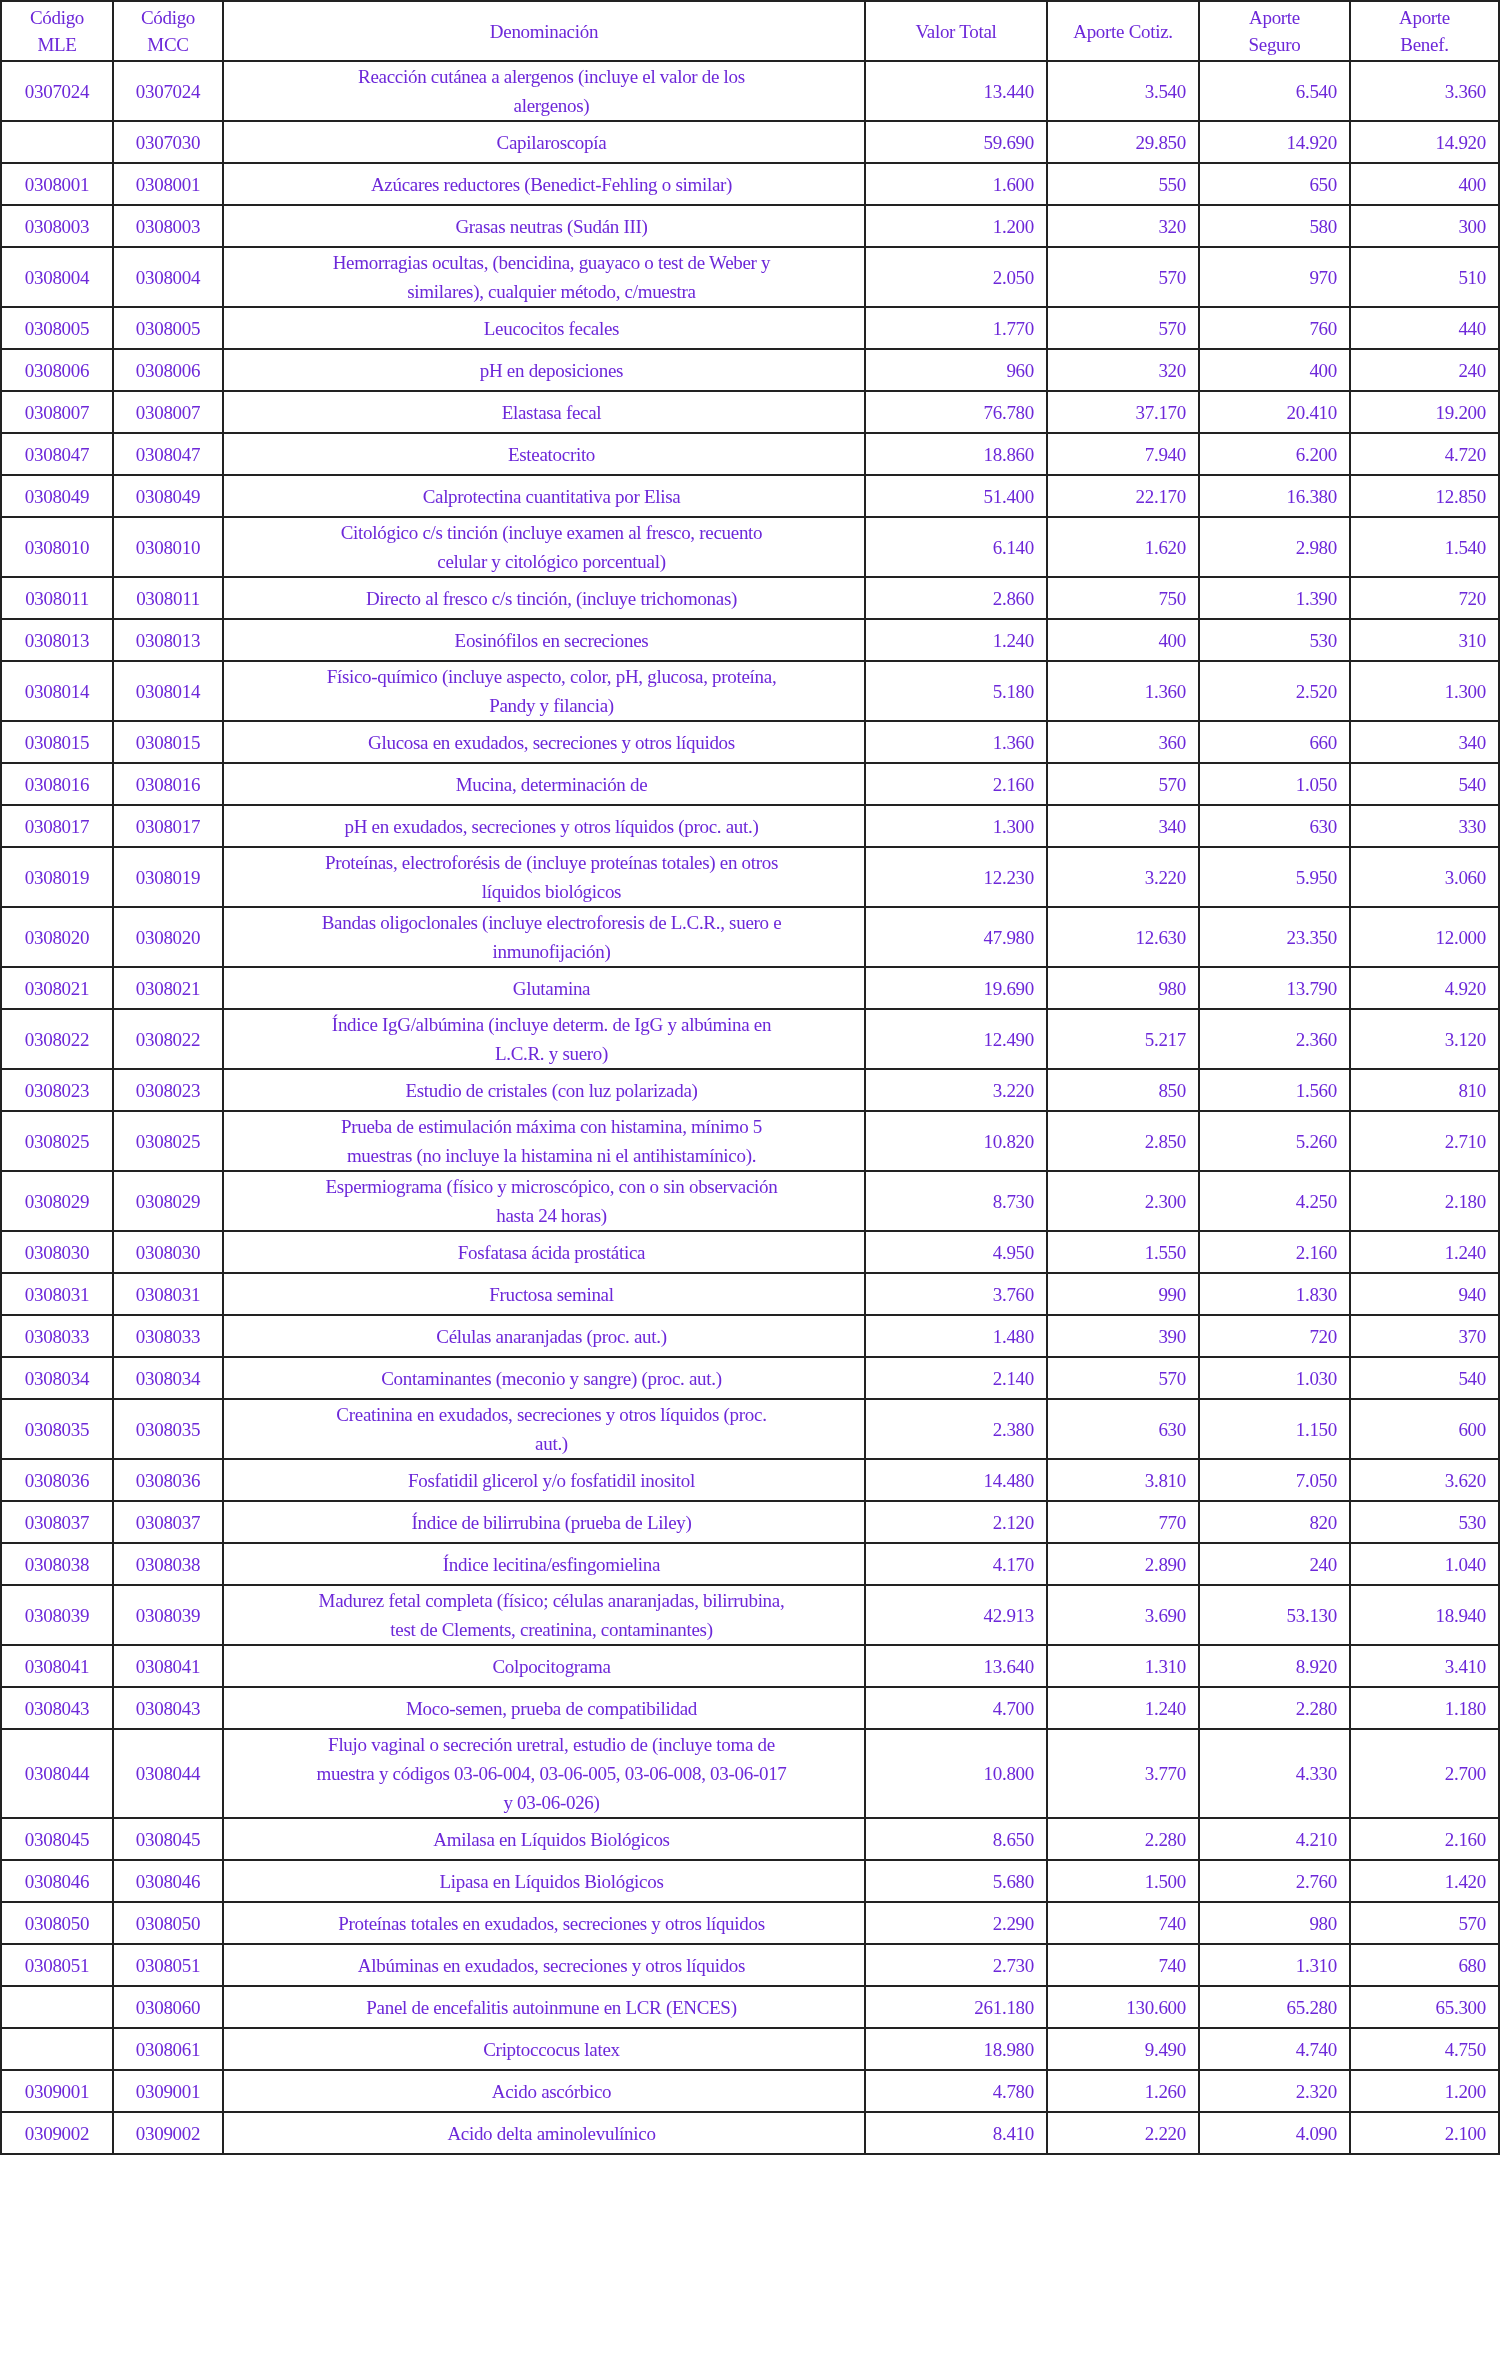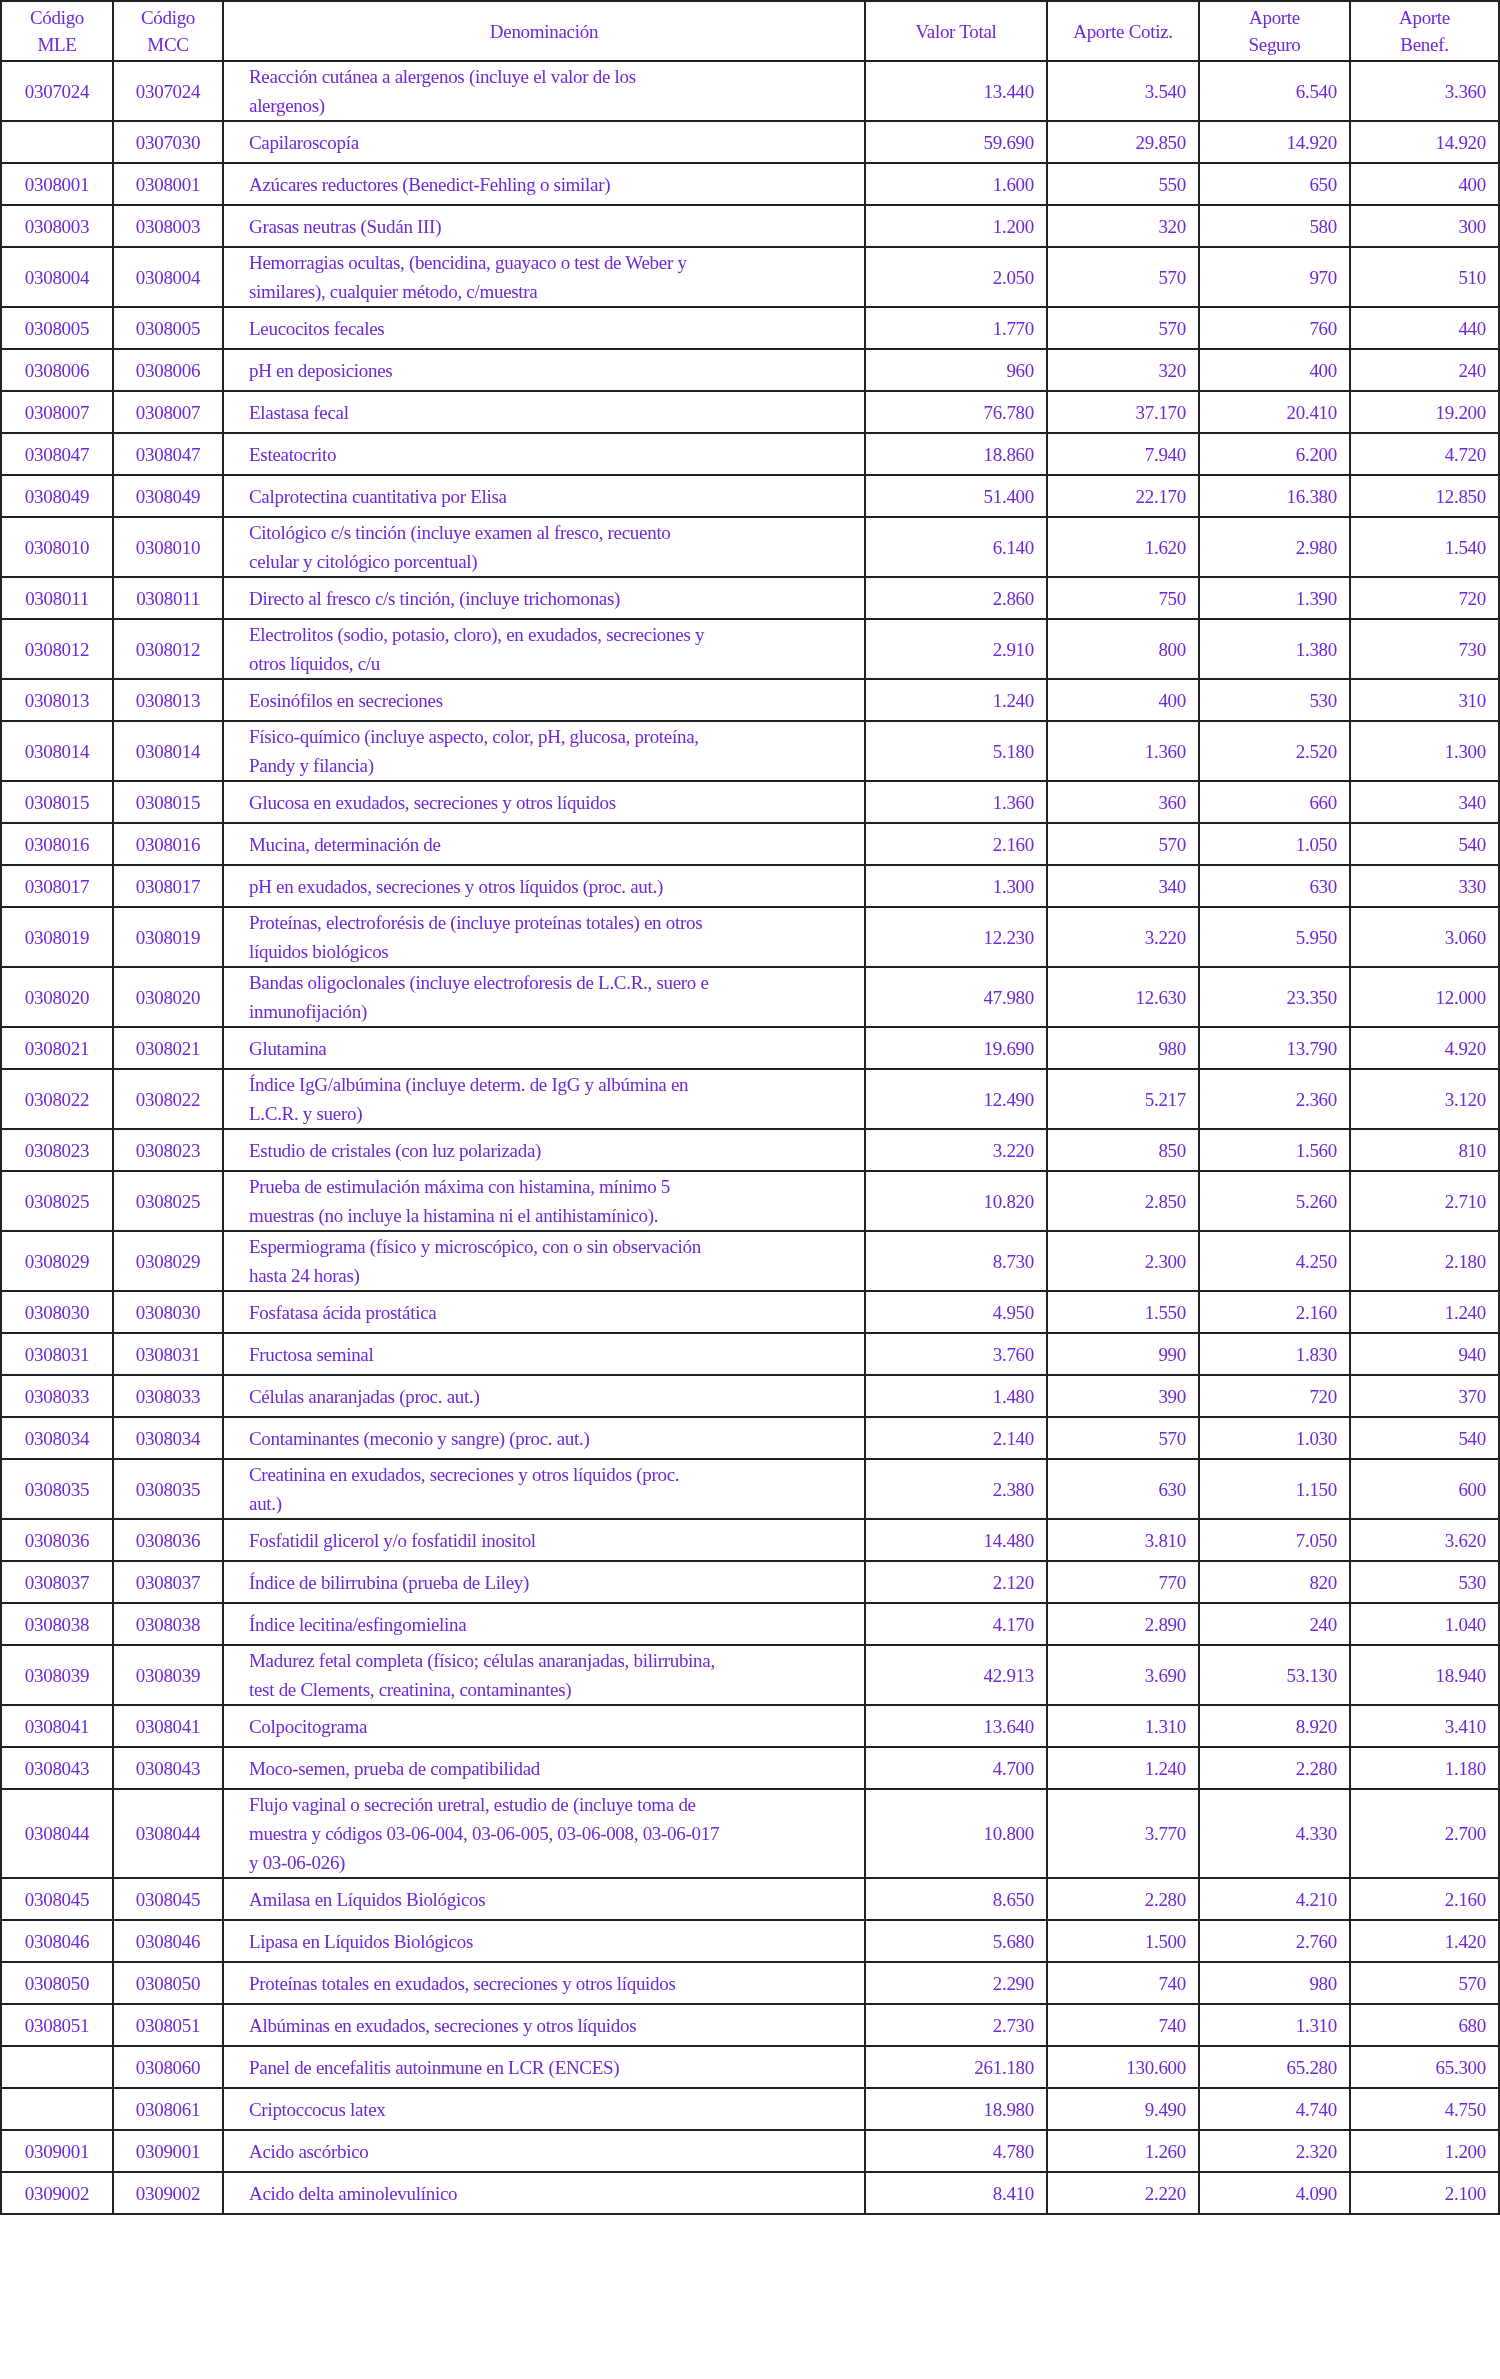--- a/index.html
+++ b/index.html
@@ -24,21 +24,21 @@
   }
   .tbl th { text-align: center; height: 58px; line-height: 27px; }
   .c-mle { width: 112px; }
   .c-mcc { width: 110px; }
   .c-den { width: 642px; }
   .c-tot { width: 182px; }
   .c-cot { width: 152px; }
   .c-seg { width: 151px; }
   .c-ben { width: 149px; }
   td.code { text-align: center; padding: 0 4px; }
-  td.den { text-align: left; white-space: pre-line; padding-left: 25px; }
+  td.den { text-align: center; white-space: pre-line; padding-left: 25px; }
   td.num { text-align: right; padding-right: 12px; }
   tr.h1 td { height: 40px; }
   tr.h2 td { height: 56px; }
   tr.h3 td { height: 83px; }
 </style>
 </head>
 <body>
 
 <table class="tbl">
   <colgroup>
@@ -170,30 +170,20 @@
       </tr>
       <tr class="h1">
         <td class="code">0308011</td>
         <td class="code">0308011</td>
         <td class="den">Directo al fresco c/s tinción, (incluye trichomonas)</td>
         <td class="num">2.860</td>
         <td class="num">750</td>
         <td class="num">1.390</td>
         <td class="num">720</td>
       </tr>
-      <tr class="h2">
-        <td class="code">0308012</td>
-        <td class="code">0308012</td>
-        <td class="den">Electrolitos (sodio, potasio, cloro), en exudados, secreciones y
-otros líquidos, c/u</td>
-        <td class="num">2.910</td>
-        <td class="num">800</td>
-        <td class="num">1.380</td>
-        <td class="num">730</td>
-      </tr>
       <tr class="h1">
         <td class="code">0308013</td>
         <td class="code">0308013</td>
         <td class="den">Eosinófilos en secreciones</td>
         <td class="num">1.240</td>
         <td class="num">400</td>
         <td class="num">530</td>
         <td class="num">310</td>
       </tr>
       <tr class="h2">

